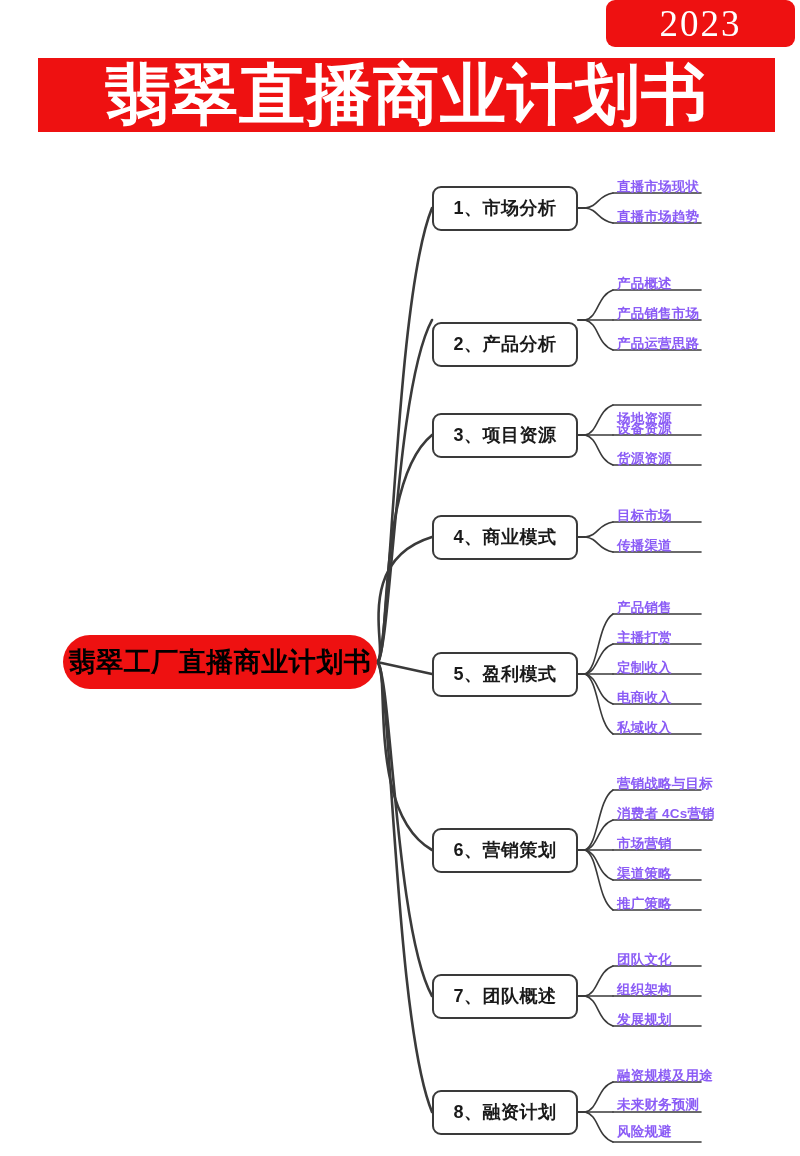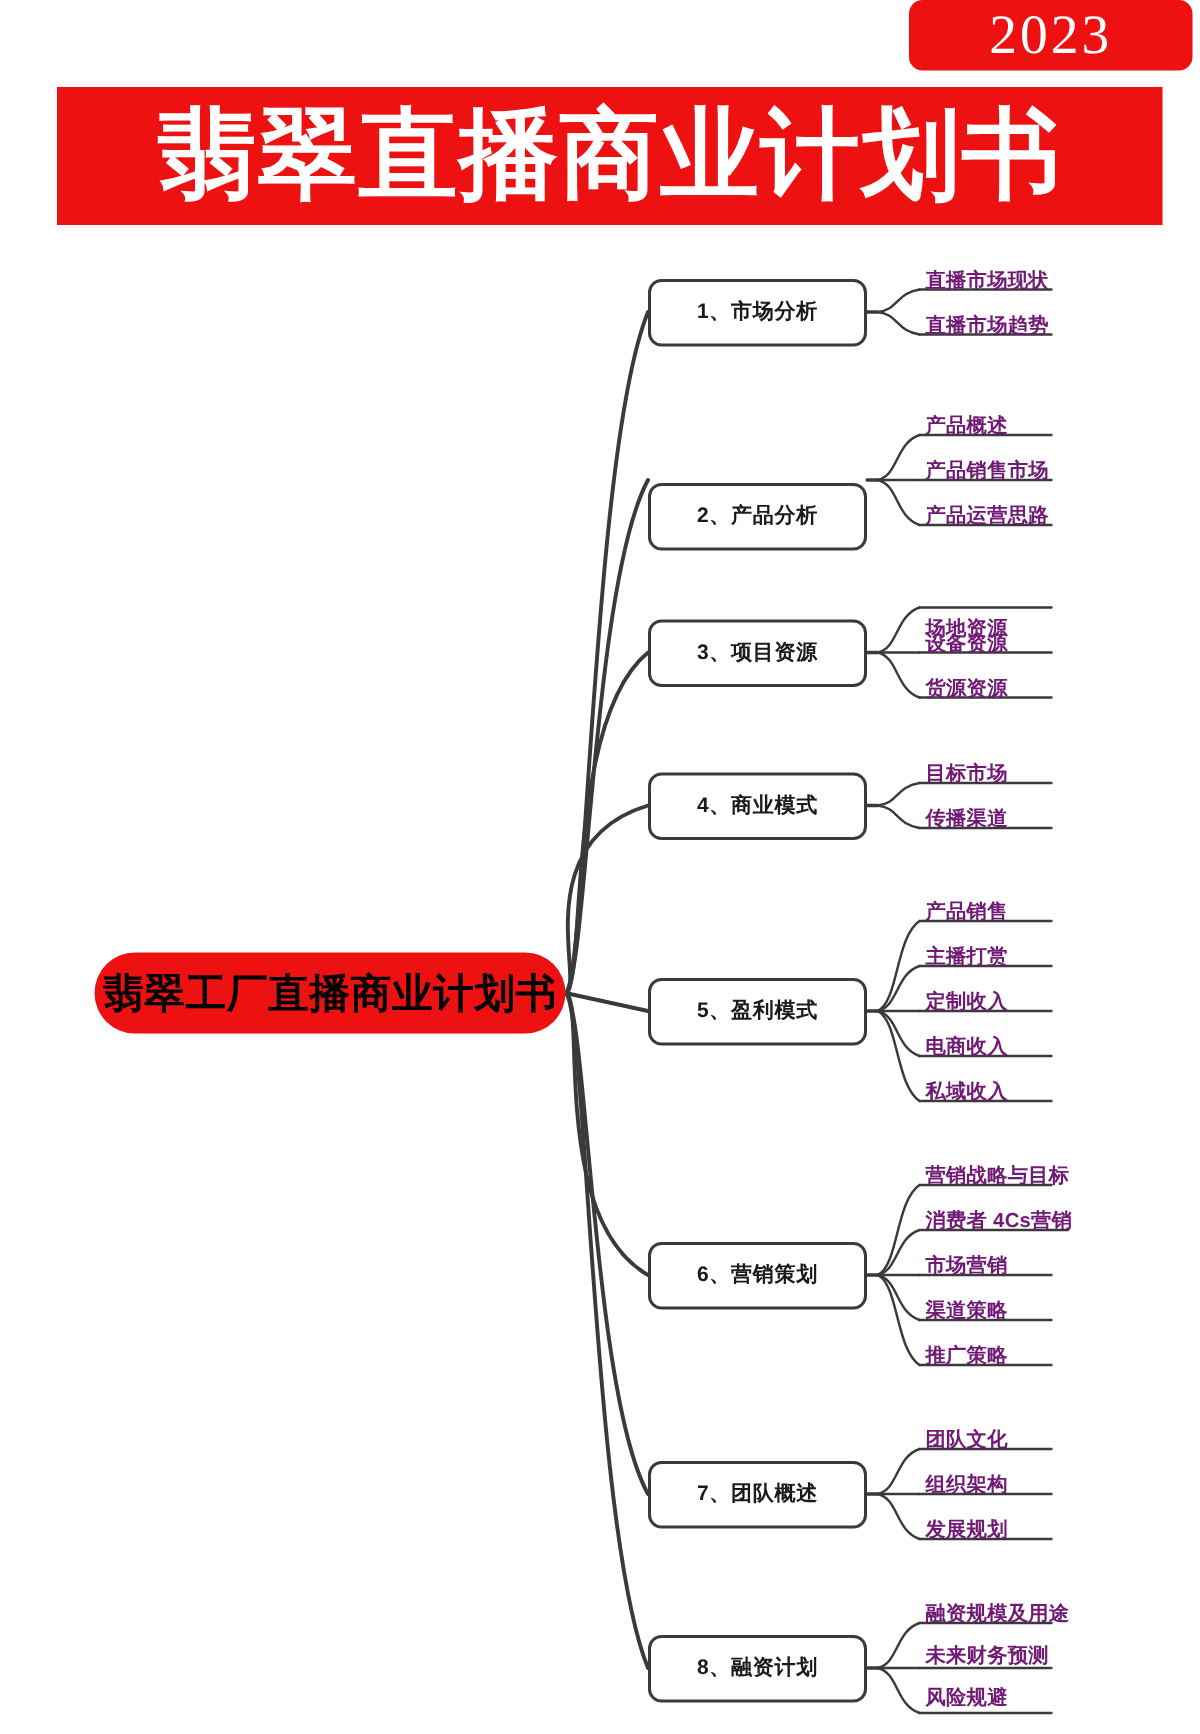--- a/index.html
+++ b/index.html
@@ -34,21 +34,21 @@
     font-size: 37px;
     letter-spacing: 2px;
     line-height: 1;
   }
 
   #title-banner {
     position: absolute;
     left: 38px;
     top: 58px;
     width: 737px;
-    height: 92px;
+    height: 74px;
     background: #ee1111;
     display: flex;
     align-items: center;
     justify-content: center;
   }
   #title-banner .title-text {
     color: #ffffff;
     font-family: "Liberation Serif", "DejaVu Serif", serif;
     font-weight: bold;
     font-size: 66px;
@@ -103,38 +103,38 @@
     border: 2.5px solid #3a3a3a;
     border-radius: 9px;
     background: #ffffff;
     display: flex;
     align-items: center;
     justify-content: center;
     box-sizing: border-box;
   }
   .branch-node .branch-label {
     font-weight: bold;
-    font-size: 14px;
+    font-size: 18px;
     color: #1a1a1a;
     white-space: nowrap;
     letter-spacing: 0.5px;
   }
 
   
   .sub-item {
     position: absolute;
     height: 26px;
     display: flex;
     align-items: flex-end;
     box-sizing: border-box;
   }
   .sub-item .sub-label {
     font-weight: bold;
     font-size: 13.5px;
-    color: #701a75;
+    color: #8b5cf6;
     white-space: nowrap;
     line-height: 15px;
     padding-bottom: 3px;
     letter-spacing: 0.2px;
   }
 </style>
 </head>
 <body>
 
 <div id="year-badge">

